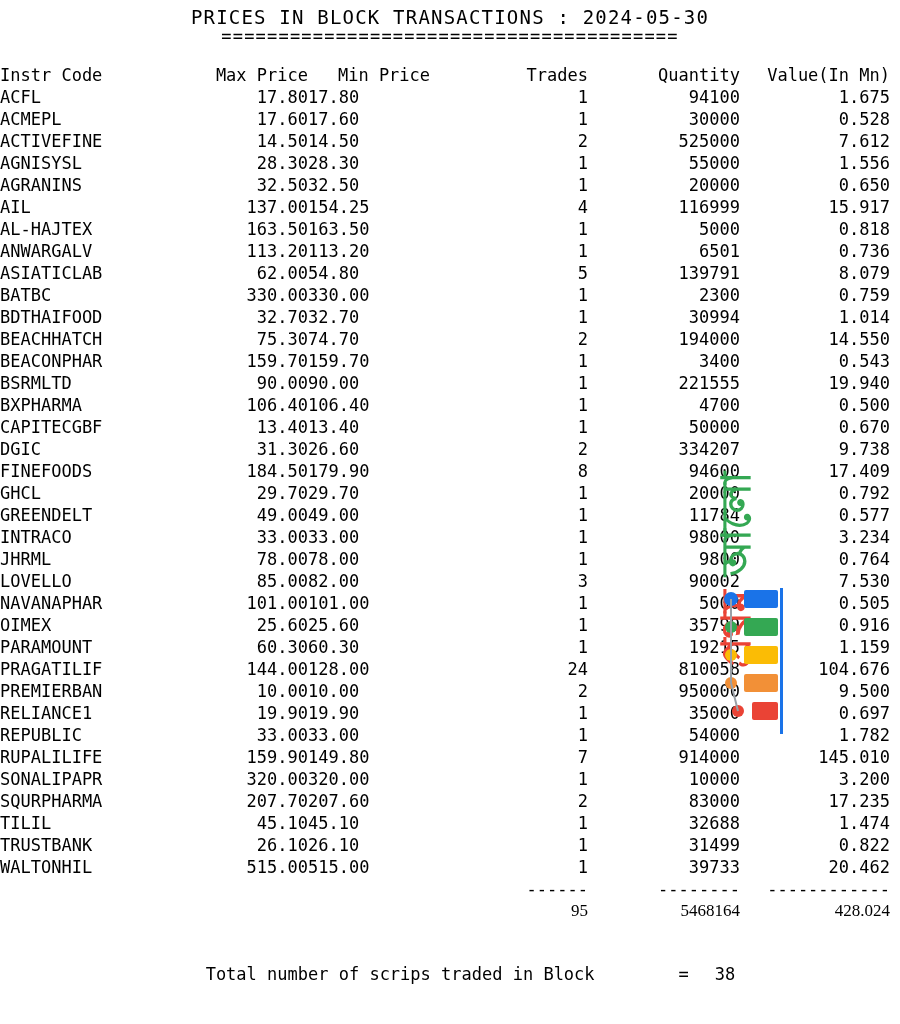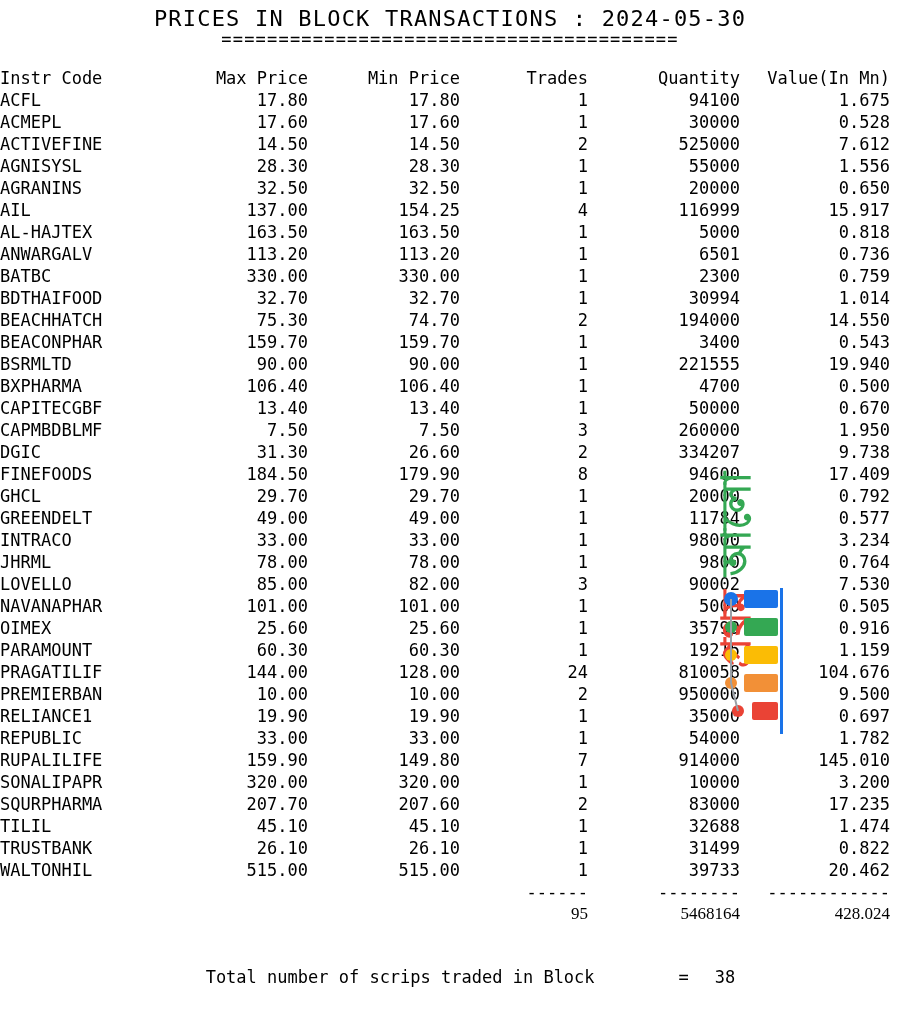--- a/index.html
+++ b/index.html
@@ -20,21 +20,21 @@
     position: relative;
     width: 900px;
     height: 1024px;
   }
   .title-block {
     text-align: center;
     padding-top: 6px;
     letter-spacing: 0px;
   }
   .title-line {
-    font-size: 22px;
+    font-size: 19px;
     letter-spacing: 1.2px;
     white-space: pre;
   }
   .rule-line {
     font-size: 17px;
     letter-spacing: 1.2px;
     white-space: pre;
     margin-top: -2px;
   }
   table.grid {
@@ -45,21 +45,21 @@
   }
   table.grid th, table.grid td {
     padding: 0;
     font-weight: normal;
     font-size: 17px;
     line-height: 22px;
     white-space: pre;
   }
   th.c0, td.c0 { width: 178px; text-align: left; padding-left: 8px; margin-top: 17px; }
   th.c1, td.c1 { width: 130px; text-align: right; }
-  th.c2, td.c2 { width: 152px; text-align: right; }
+  th.c2, td.c2 { width: 152px; }
   th.c3, td.c3 { width: 128px; text-align: right; }
   th.c4, td.c4 { width: 152px; text-align: right; }
   th.c5, td.c5 { width: 150px; text-align: right; padding-right: 8px; }
   thead th { padding-bottom: 20px; }
   .dash-row td { line-height: 20px; letter-spacing: 0px; }
   .totals-row td { line-height: 22px; font-family: Liberation Serif, serif; }
   .footer {
     margin-top: 22px;
     text-align: center;
     font-size: 17px;
@@ -188,20 +188,28 @@
         </tr>
         <tr>
           <td class="c0">ANWARGALV</td>
           <td class="c1">113.20</td>
           <td class="c2">113.20</td>
           <td class="c3">1</td>
           <td class="c4">6501</td>
           <td class="c5">0.736</td>
         </tr>
         <tr>
+          <td class="c0">ASIATICLAB</td>
+          <td class="c1">62.00</td>
+          <td class="c2">54.80</td>
+          <td class="c3">5</td>
+          <td class="c4">139791</td>
+          <td class="c5">8.079</td>
+        </tr>
+        <tr>
           <td class="c0">BATBC</td>
           <td class="c1">330.00</td>
           <td class="c2">330.00</td>
           <td class="c3">1</td>
           <td class="c4">2300</td>
           <td class="c5">0.759</td>
         </tr>
         <tr>
           <td class="c0">BDTHAIFOOD</td>
           <td class="c1">32.70</td>
@@ -242,28 +250,20 @@
           <td class="c4">4700</td>
           <td class="c5">0.500</td>
         </tr>
         <tr>
           <td class="c0">CAPITECGBF</td>
           <td class="c1">13.40</td>
           <td class="c2">13.40</td>
           <td class="c3">1</td>
           <td class="c4">50000</td>
           <td class="c5">0.670</td>
-        </tr>
-        <tr>
-          <td class="c0">CAPMBDBLMF</td>
-          <td class="c1">7.50</td>
-          <td class="c2">7.50</td>
-          <td class="c3">3</td>
-          <td class="c4">260000</td>
-          <td class="c5">1.950</td>
         </tr>
         <tr>
           <td class="c0">DGIC</td>
           <td class="c1">31.30</td>
           <td class="c2">26.60</td>
           <td class="c3">2</td>
           <td class="c4">334207</td>
           <td class="c5">9.738</td>
         </tr>
         <tr>

